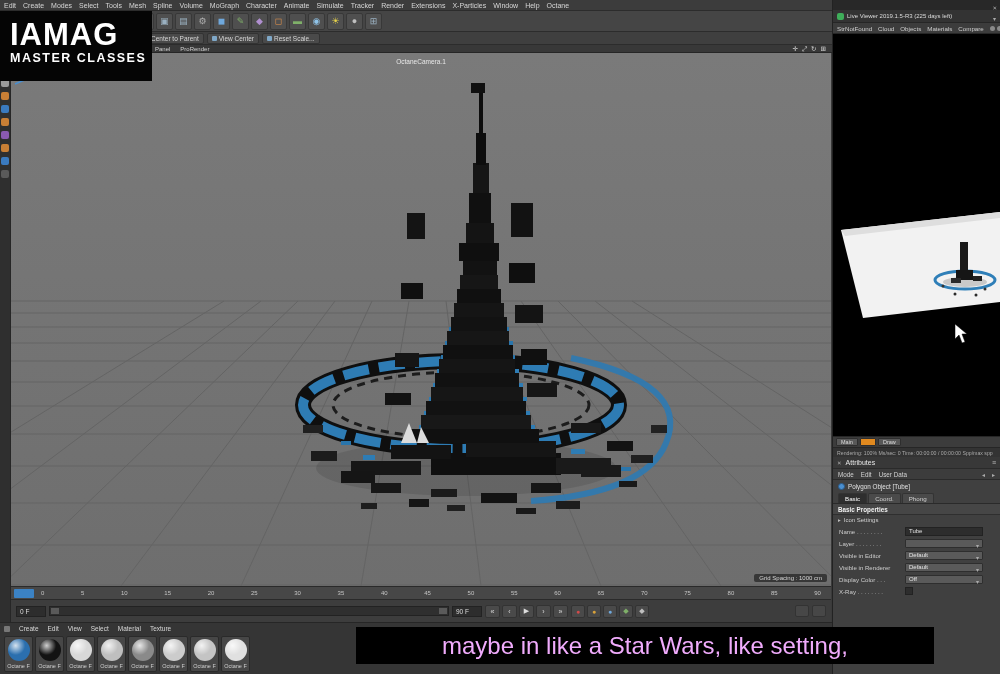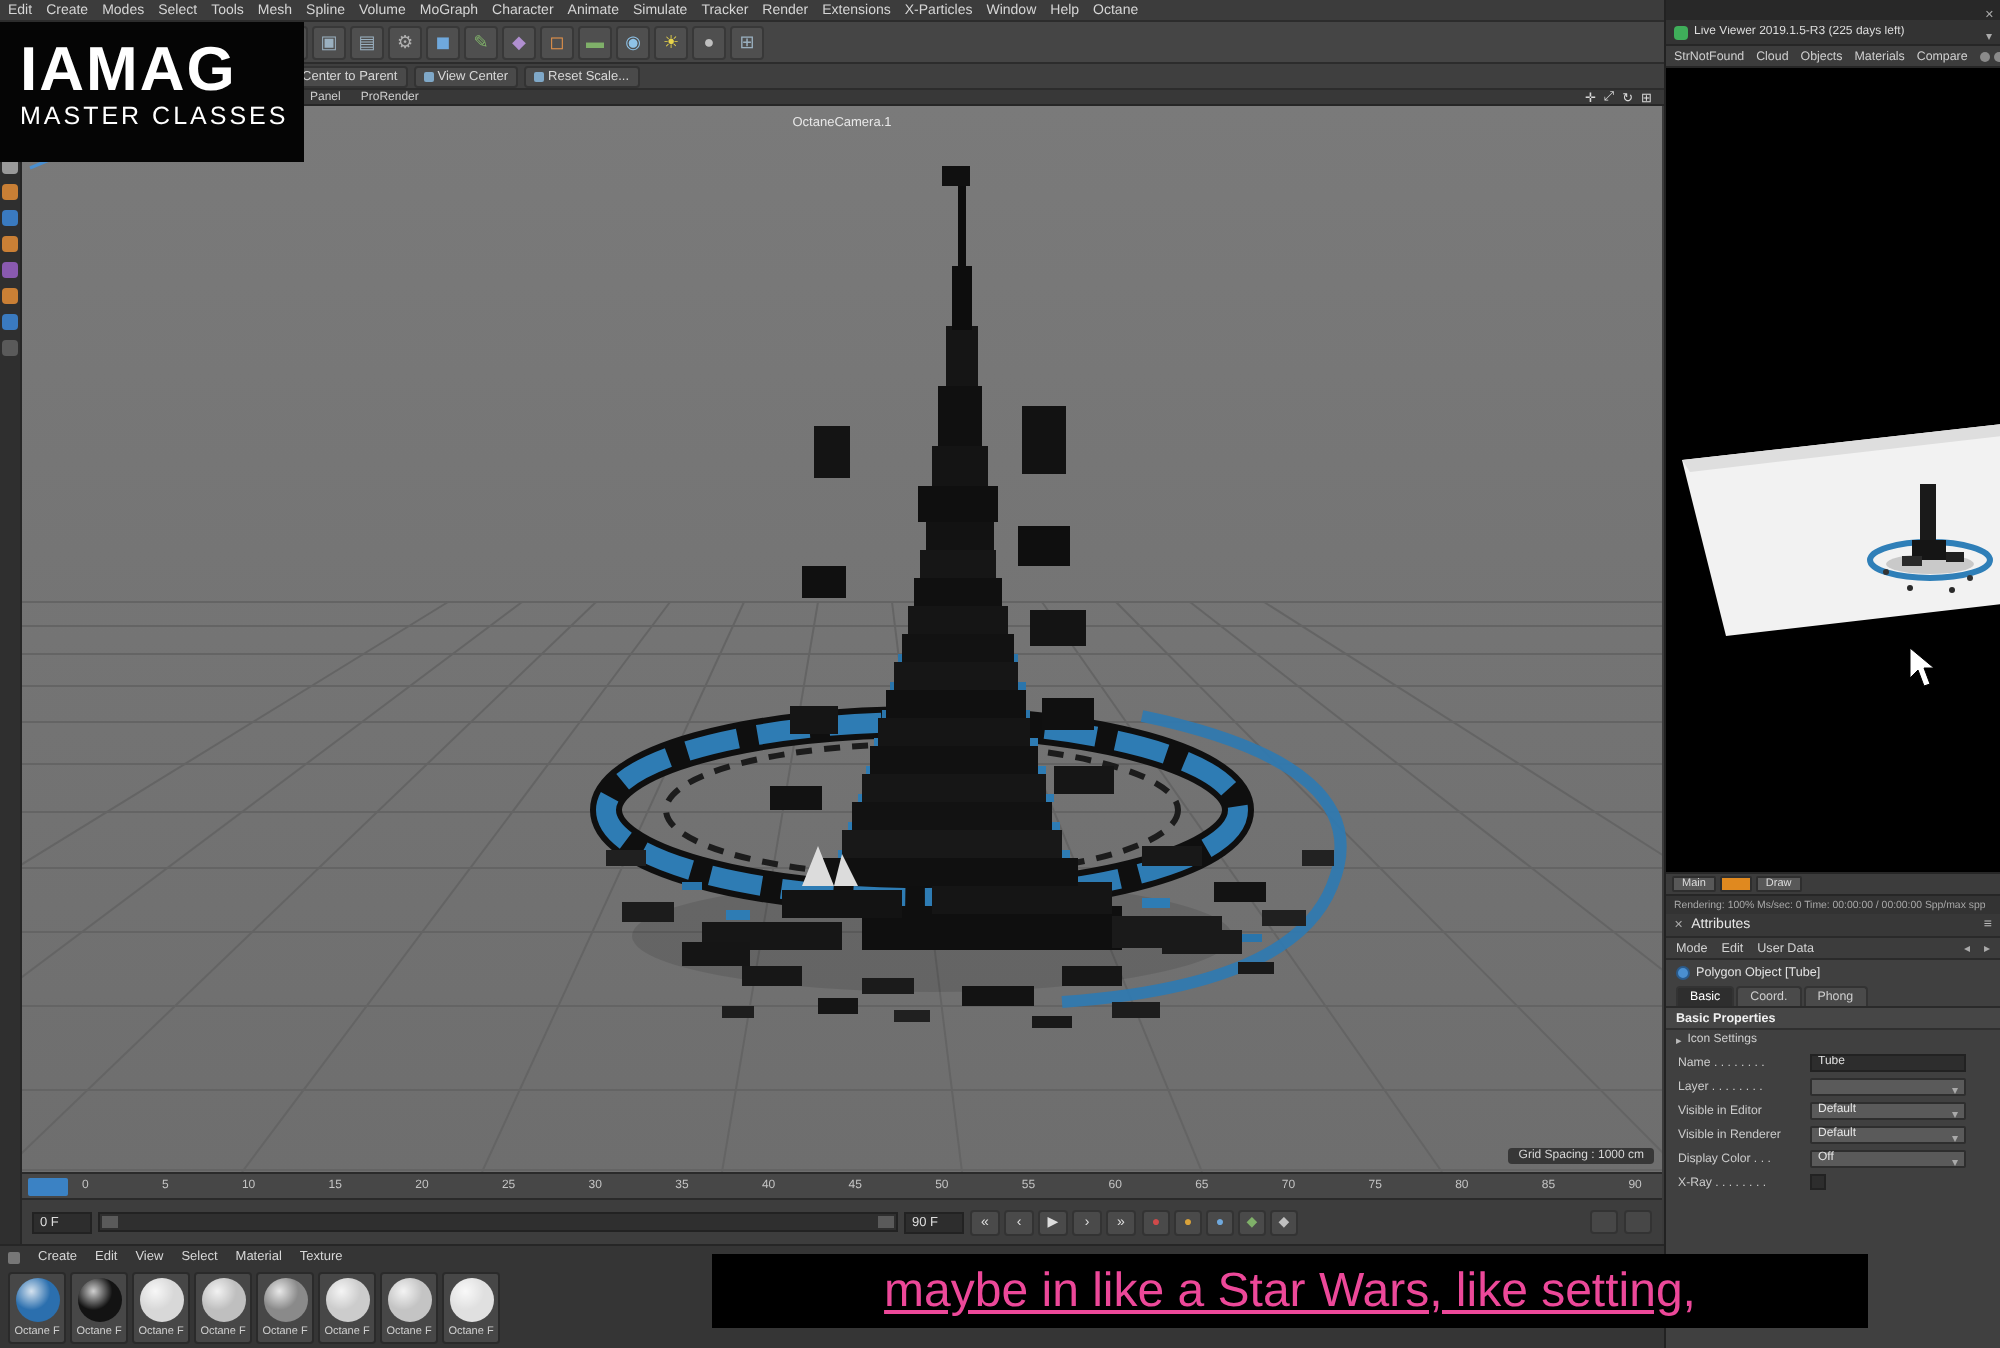--- a/index.html
+++ b/index.html
@@ -24,21 +24,21 @@
   .tabs-row{position:absolute;left:0;top:45px;width:832px;height:8px;background:#383838;
             display:flex;align-items:center;gap:10px;padding:0 6px 0 155px;font-size:6px;color:#cfcfcf;
             border-bottom:1px solid #262626;}
   .tabs-row .spacer{flex:1;}
   .view-ctl{font-size:6.5px;color:#d8d8d8;margin-left:4px;}
 
   
   .logo{position:absolute;left:0;top:11px;width:152px;height:70px;background:#050505;z-index:40;
         padding:8px 0 10px 10px;}
   .logo .l1{font-size:31px;font-weight:bold;color:#fff;letter-spacing:1px;line-height:32px;}
-  .logo .l2{font-size:12.5px;font-weight:normal;color:#fff;letter-spacing:1.5px;}
+  .logo .l2{font-size:12.5px;font-weight:bold;color:#fff;letter-spacing:1.5px;}
 
   
   .left-strip{position:absolute;left:0;top:53px;width:11px;height:569px;background:#2f2f2f;
               display:flex;flex-direction:column;align-items:center;gap:5px;padding-top:26px;
               border-right:1px solid #262626;}
   .ls-icon{width:8px;height:8px;border-radius:2px;}
 
   
   .viewport{position:absolute;left:11px;top:53px;width:820px;height:533px;
             background:linear-gradient(#7a7a7a,#6e6e6e);overflow:hidden;}
@@ -76,21 +76,21 @@
   .mat-thumb{width:29px;height:36px;background:#474747;border:1px solid #2a2a2a;border-radius:2px;
              display:flex;flex-direction:column;align-items:center;padding-top:2px;}
   .sphere{width:22px;height:22px;border-radius:50%;position:relative;}
   .sphere::before{content:"";position:absolute;inset:0;border-radius:50%;
                   background:radial-gradient(circle at 35% 30%, rgba(255,255,255,.8), rgba(255,255,255,0) 45%);}
   .mat-label{font-size:5.5px;color:#cfcfcf;margin-top:2px;white-space:nowrap;overflow:hidden;max-width:27px;}
 
   
   .caption{position:absolute;left:356px;top:627px;width:578px;height:37px;background:#000;z-index:50;
            display:flex;align-items:center;justify-content:center;}
-  .caption span{color:#ec4899;font-size:24px;white-space:nowrap;text-decoration:underline;}
+  .caption span{color:#f0abfc;font-size:24px;white-space:nowrap;}
 
   
   .right-panel{position:absolute;left:832px;top:0;width:168px;height:674px;background:#3e3e3e;
                border-left:1px solid #222;display:flex;flex-direction:column;}
   .rp-chrome{height:10px;background:#282828;display:flex;justify-content:flex-end;align-items:center;padding:0 3px;}
   .icon-x::after{content:"✕";font-size:5.5px;color:#aaa;}
   .lv-title{height:13px;background:#333;display:flex;align-items:center;gap:3px;padding:0 4px;
             border-bottom:1px solid #262626;}
   .lv-dot{width:7px;height:7px;background:#3fae5a;border-radius:2px;}
   .lv-title .t{font-size:6px;color:#ddd;white-space:nowrap;overflow:hidden;flex:1;}

